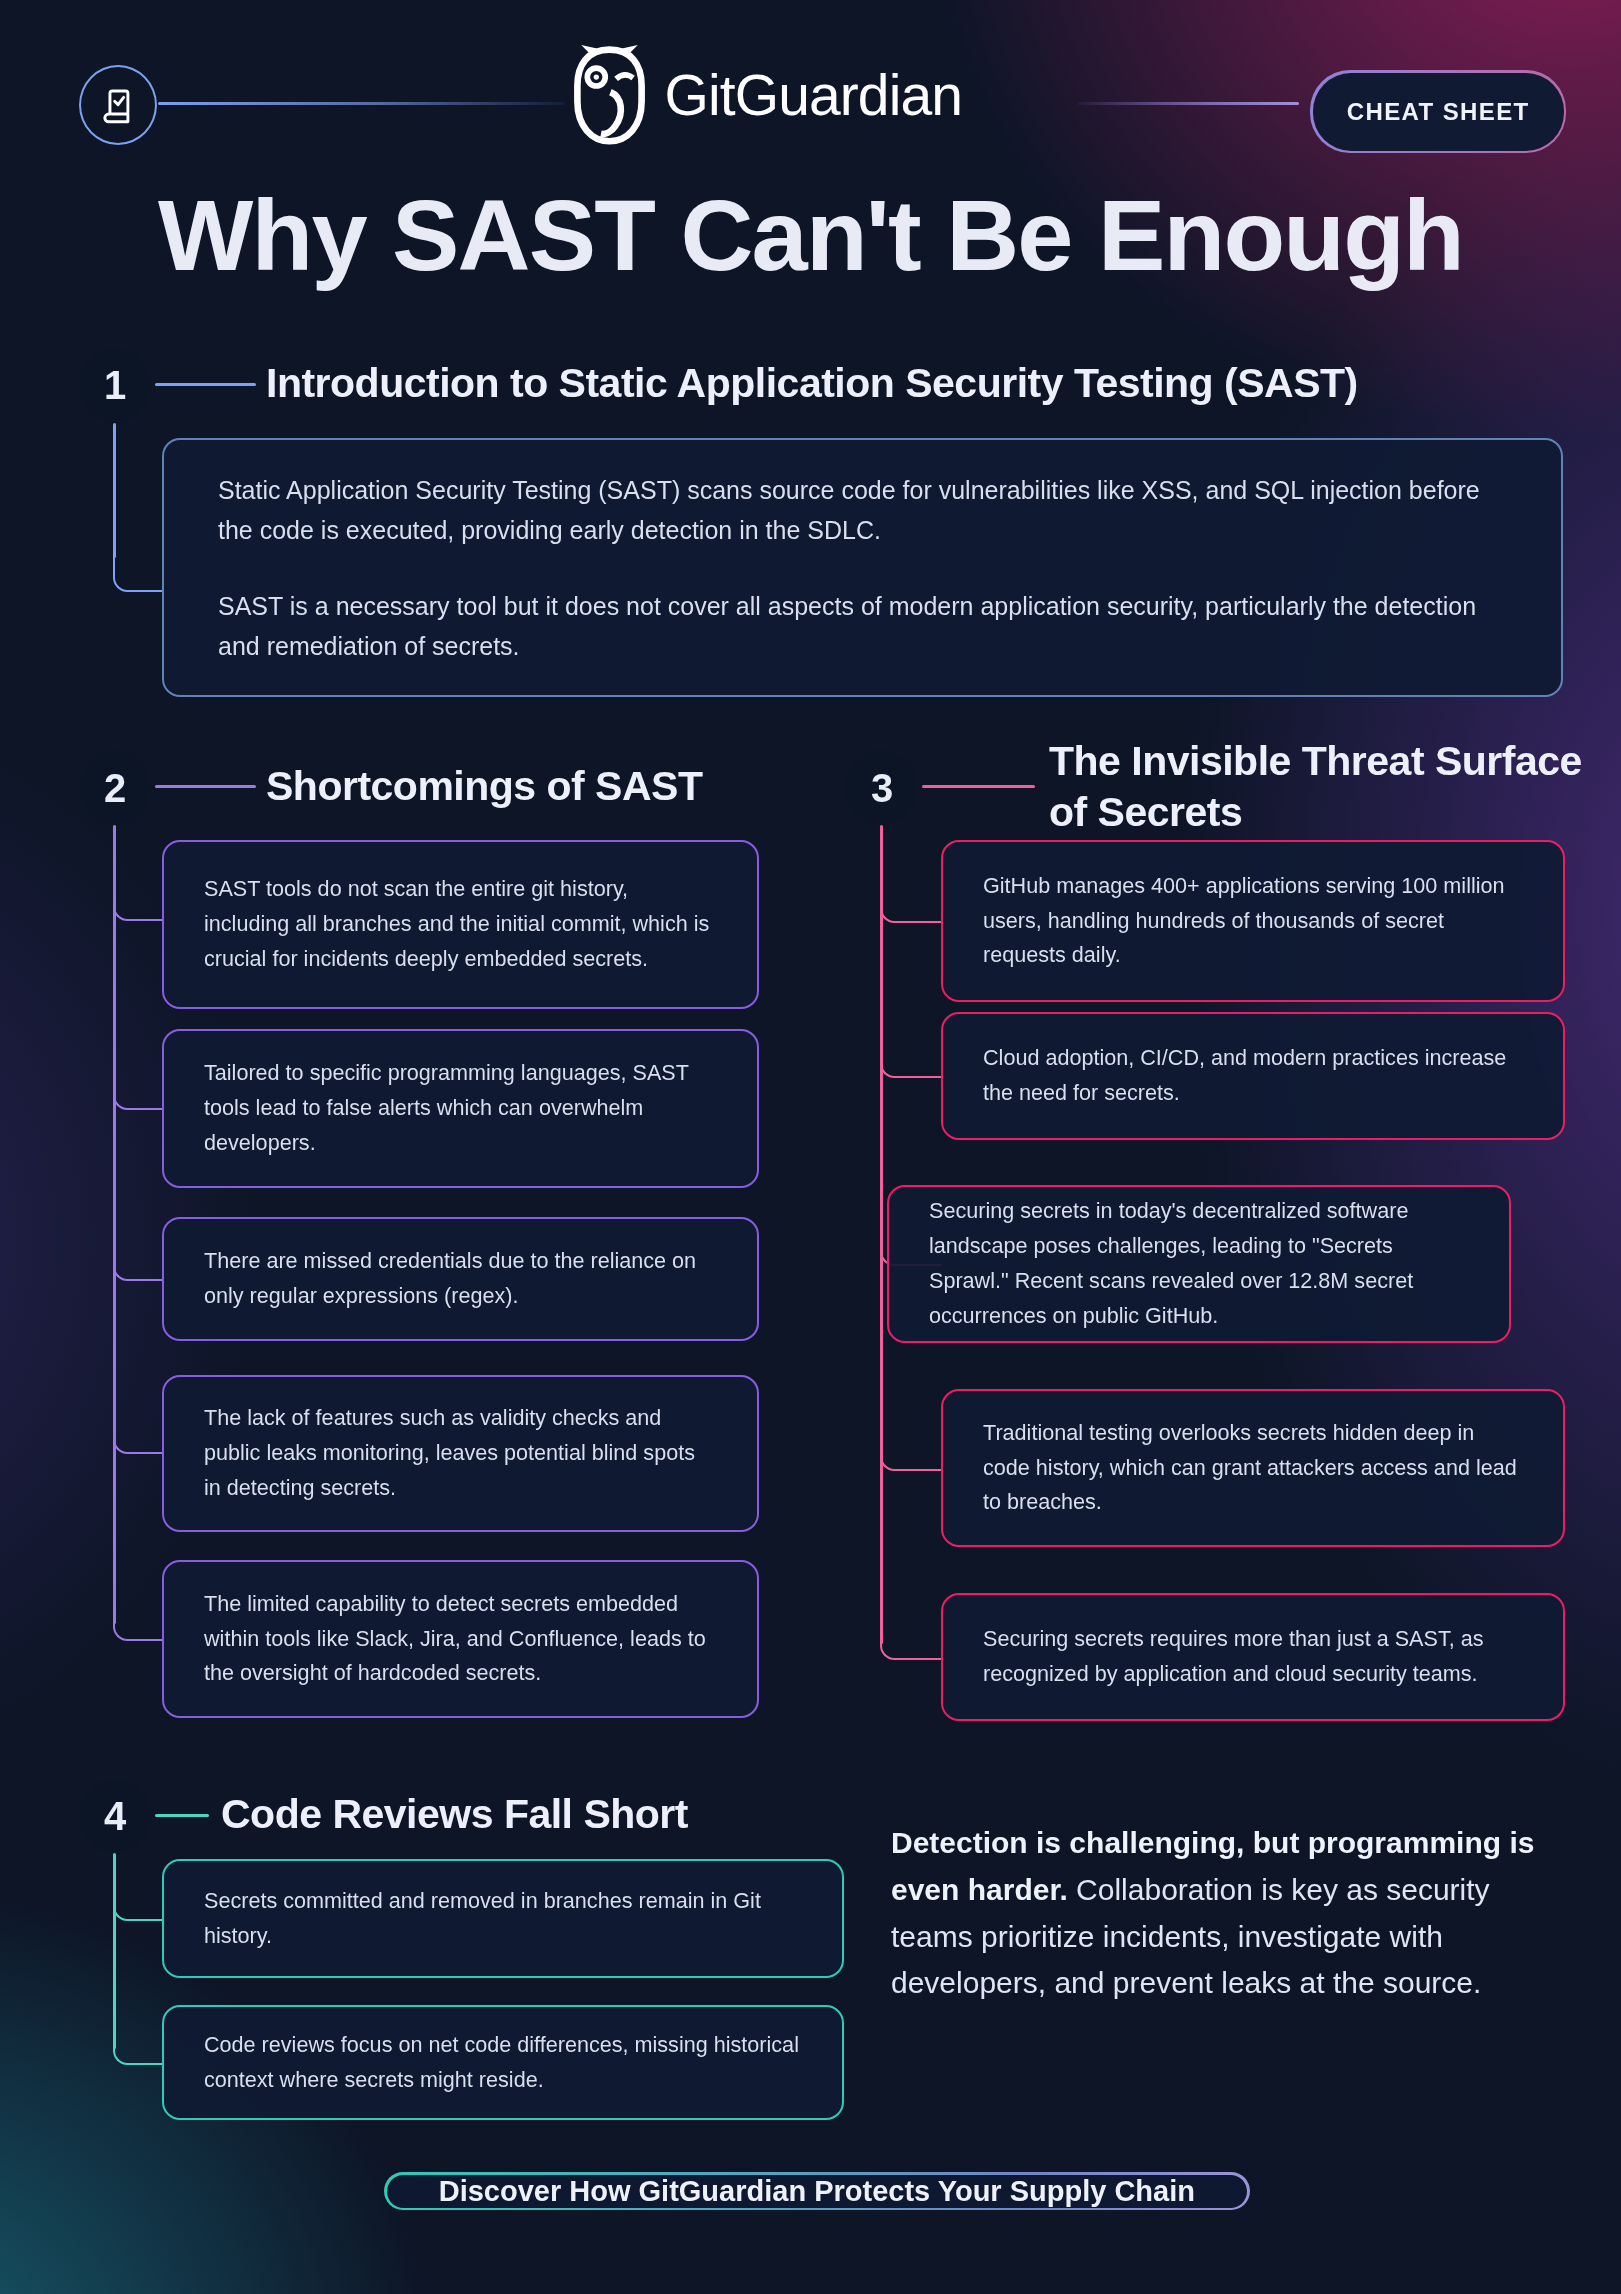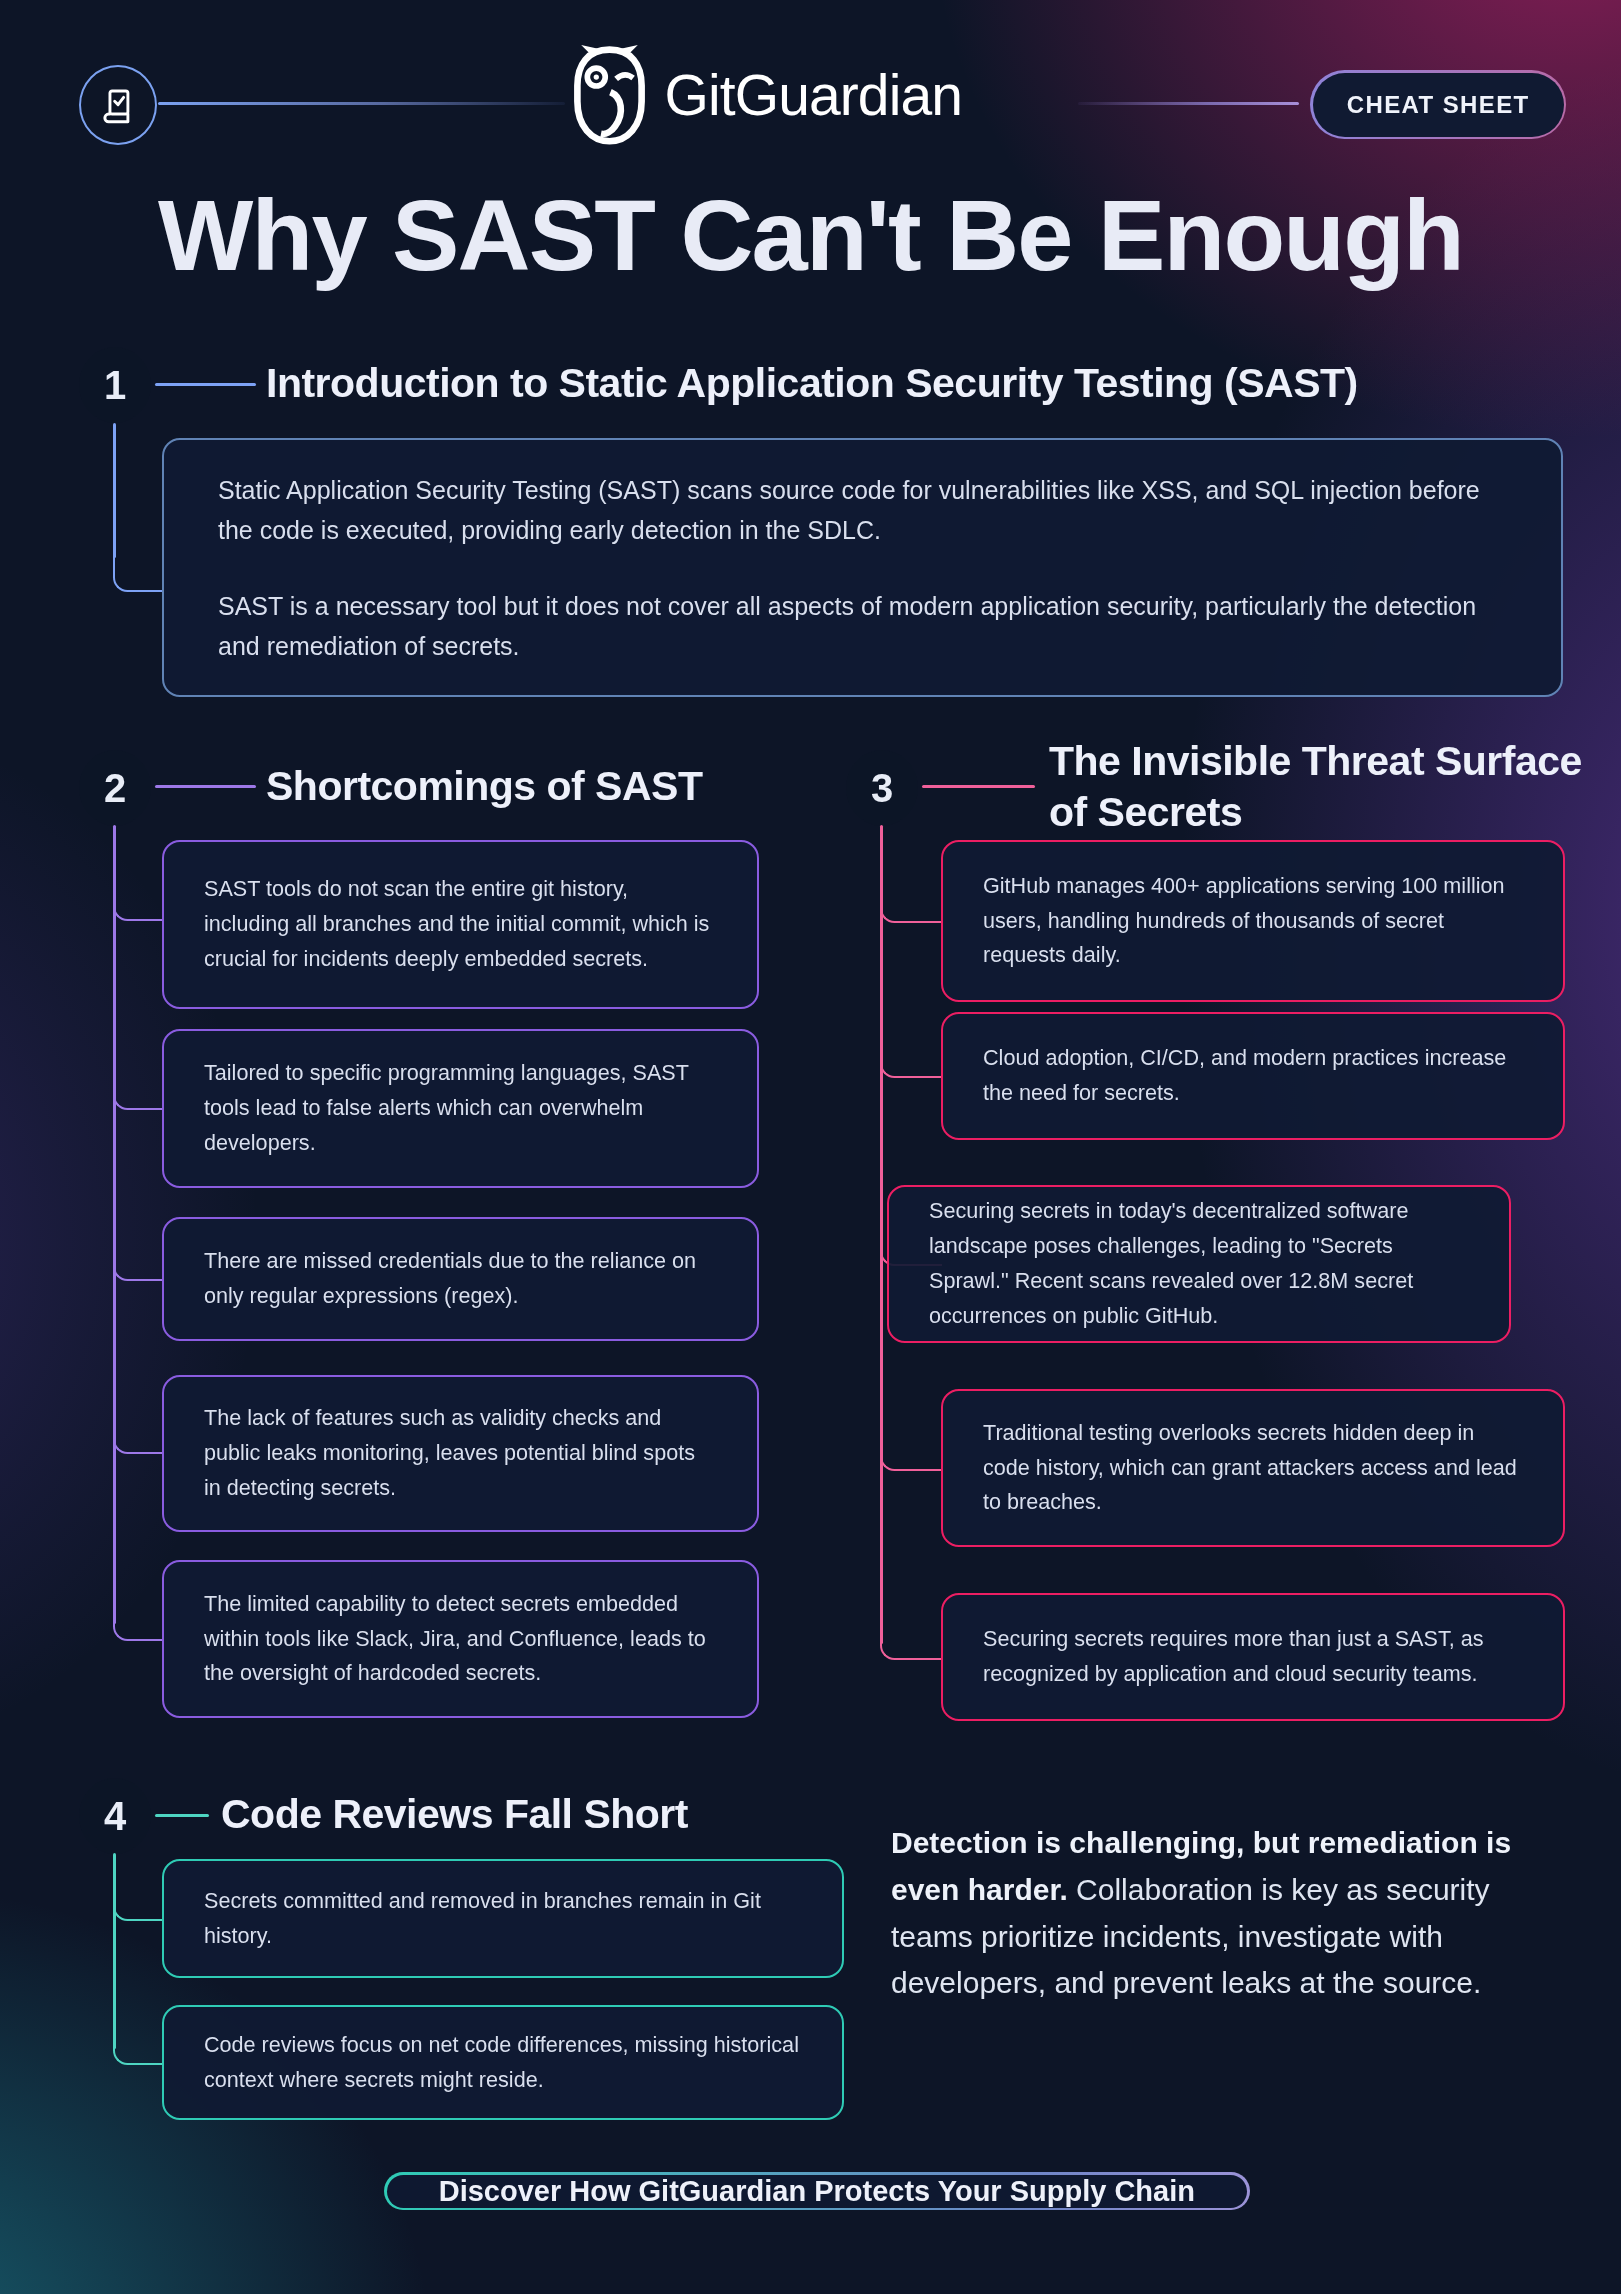--- a/index.html
+++ b/index.html
@@ -27,21 +27,21 @@
   .hdr-line{height:2.7px;border-radius:1.8px;}
   .hdr-line.l1{left:158px;top:102px;width:407px;background:linear-gradient(90deg,#7ba1f0 0%,#57699f 55%,rgba(60,80,140,0.15) 100%);}
   .hdr-line.l2{left:1078px;top:102px;width:221px;background:linear-gradient(90deg,rgba(90,70,140,0.12) 0%,#7c6bb0 60%,#a88fd8 100%);}
   .logo{left:567px;top:43px;display:flex;align-items:center;gap:12.6px;}
   .logo-text{font-size:57px;font-weight:400;color:#ffffff;letter-spacing:-0.9px;}
   .badge-wrap{
     left:1310px;top:70px;border-radius:40px;padding:2.7px;
     background:linear-gradient(90deg,#8f83d8 0%,#b86ba8 100%);
   }
   .badge-inner{
-    border-radius:38px;background:#101a32;padding:18px 34px;
+    border-radius:38px;background:#101a32;padding:25px 34px;
     font-size:24px;font-weight:700;letter-spacing:1.4px;color:#f0f3fb;white-space:nowrap;
   }
 
   
   .main-title{
     left:0;top:178px;width:100%;text-align:center;
     font-size:101px;font-weight:700;letter-spacing:-1.8px;color:#e8ebf6;
   }
 
   
@@ -172,21 +172,21 @@
   <div class="abs sec-heading" style="left:221px;top:1791px;font-size:41px;">Code Reviews Fall Short</div>
 
   <div class="abs trunk ln-teal" style="left:113px;top:1853px;height:196px;"></div>
   <div class="abs elbow eb-teal" style="left:113px;top:1878px;width:49px;height:41px;"></div>
   <div class="abs elbow eb-teal" style="left:113px;top:2022px;width:49px;height:41px;"></div>
 
   <div class="abs card pad b-teal" style="left:162px;top:1859px;width:682px;height:119px;">Secrets committed and removed in branches remain in Git history.</div>
   <div class="abs card pad b-teal" style="left:162px;top:2005px;width:682px;height:115px;">Code reviews focus on net code differences, missing historical context where secrets might reside.</div>
 
   <div class="abs closing">
-    <p><b>Detection is challenging, but remediation is even harder.</b><span> Collaboration is key as security teams prioritize incidents, investigate with developers, and prevent leaks at the source.</span></p>
+    <p><b>Detection is challenging, but programming is even harder.</b><span> Collaboration is key as security teams prioritize incidents, investigate with developers, and prevent leaks at the source.</span></p>
   </div>
 
   <div class="abs cta-wrap">
     <div class="cta-inner">Discover How GitGuardian Protects Your Supply Chain</div>
   </div>
 
 </div>
 
 
 </body></html>

